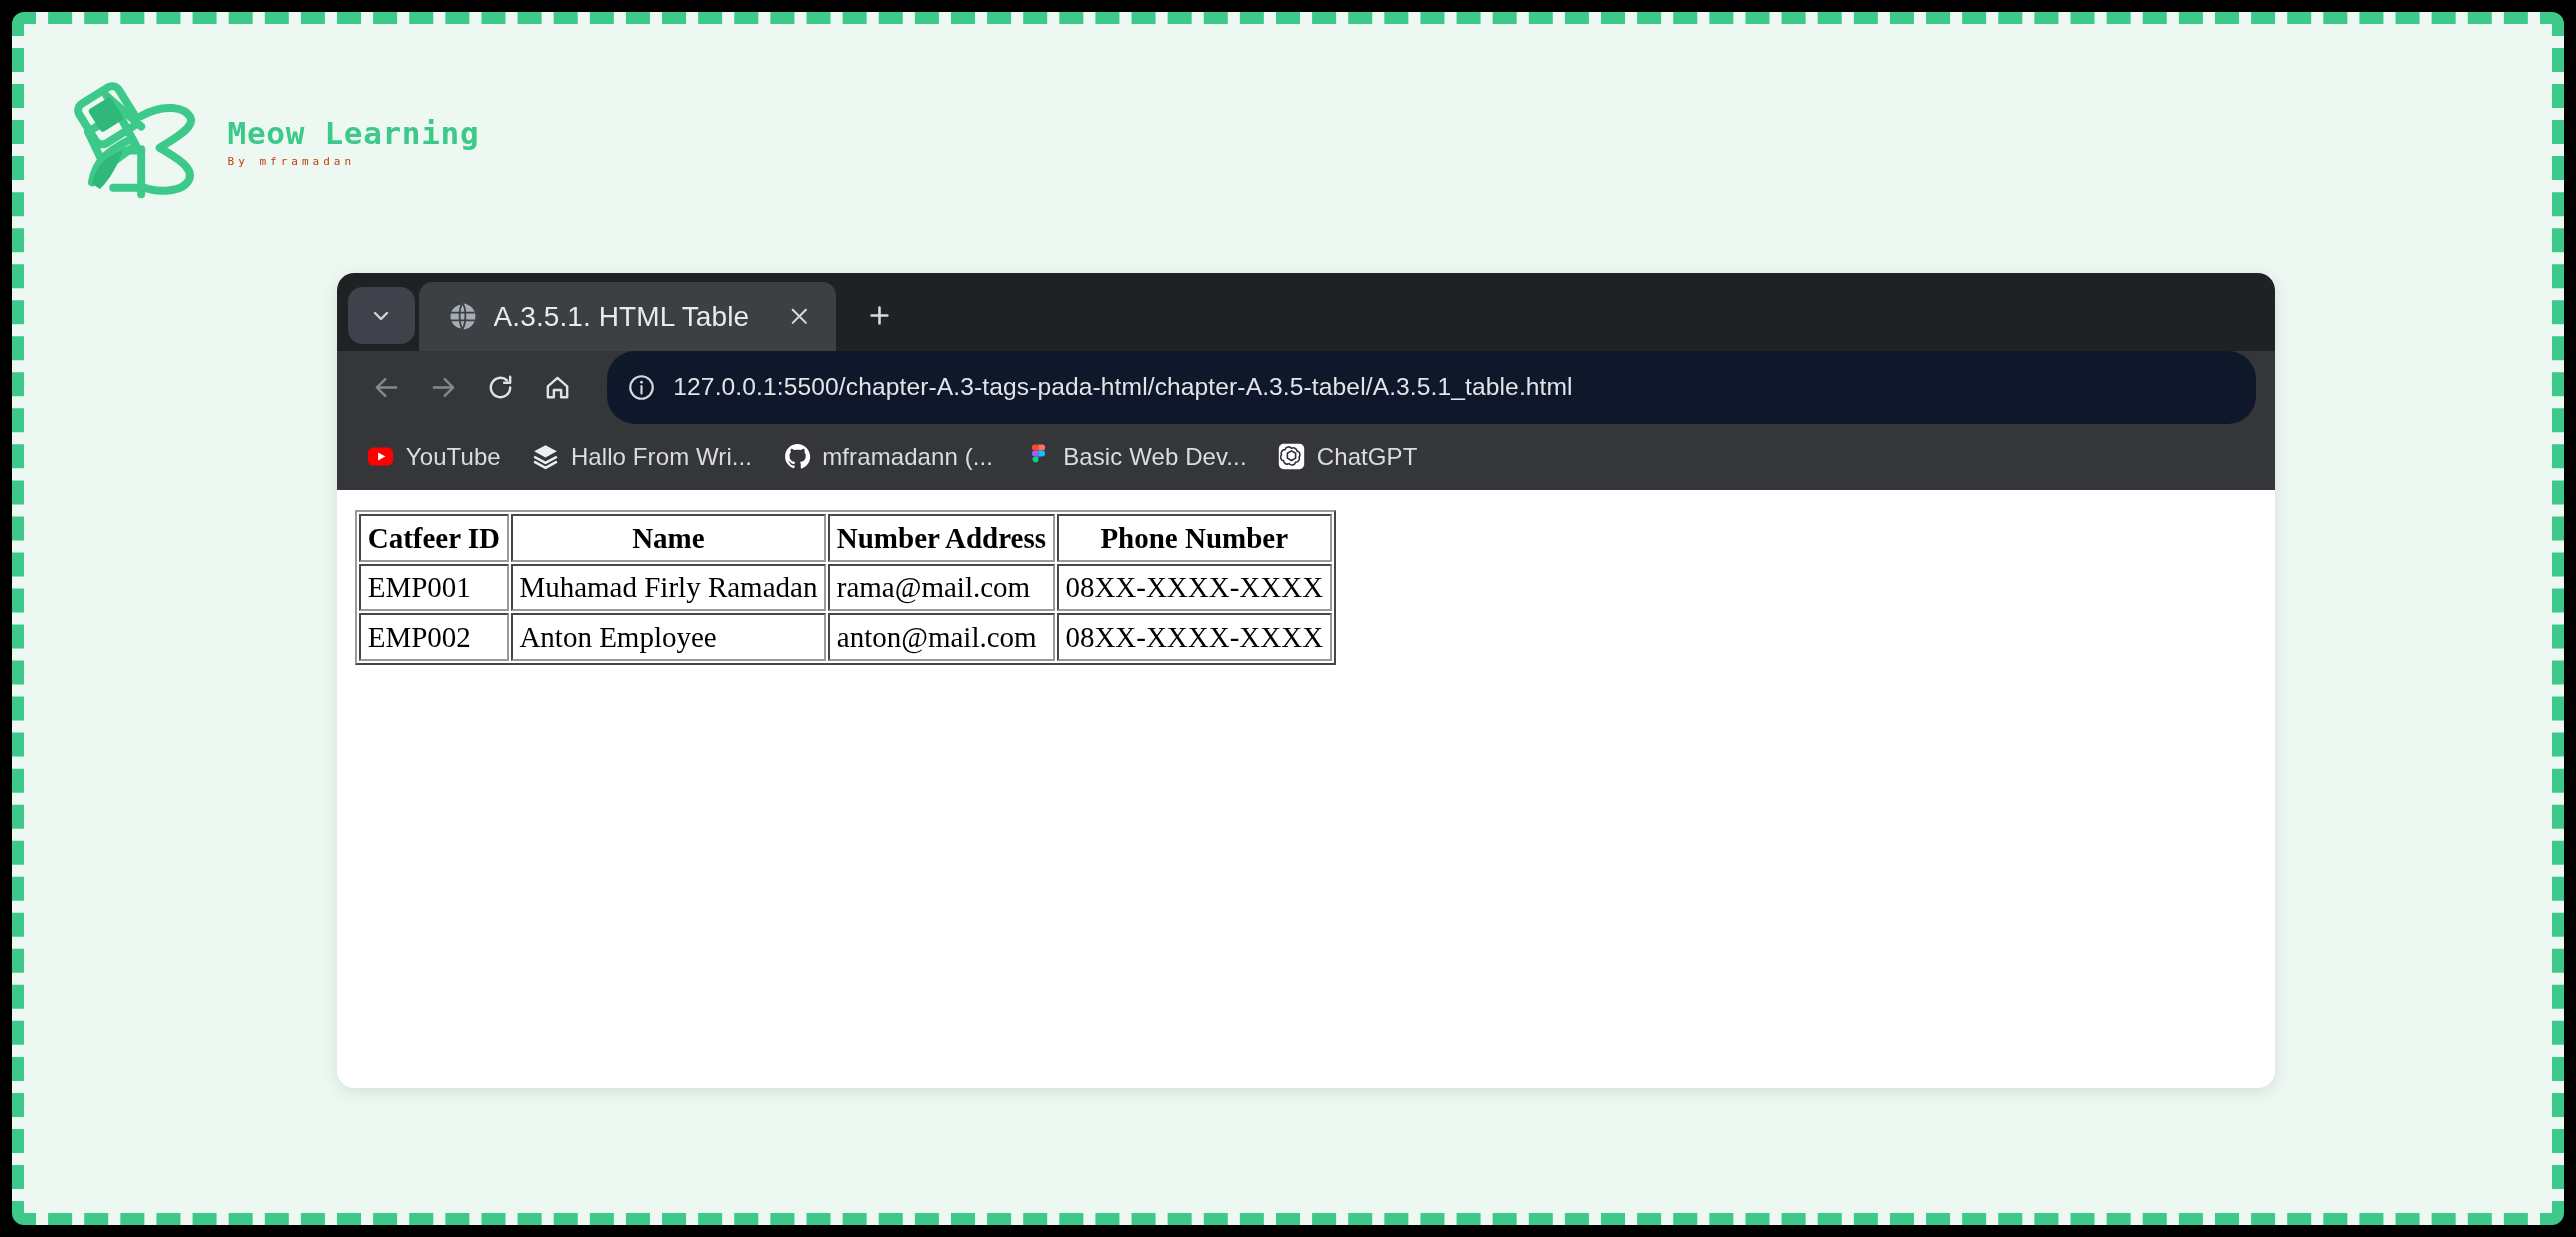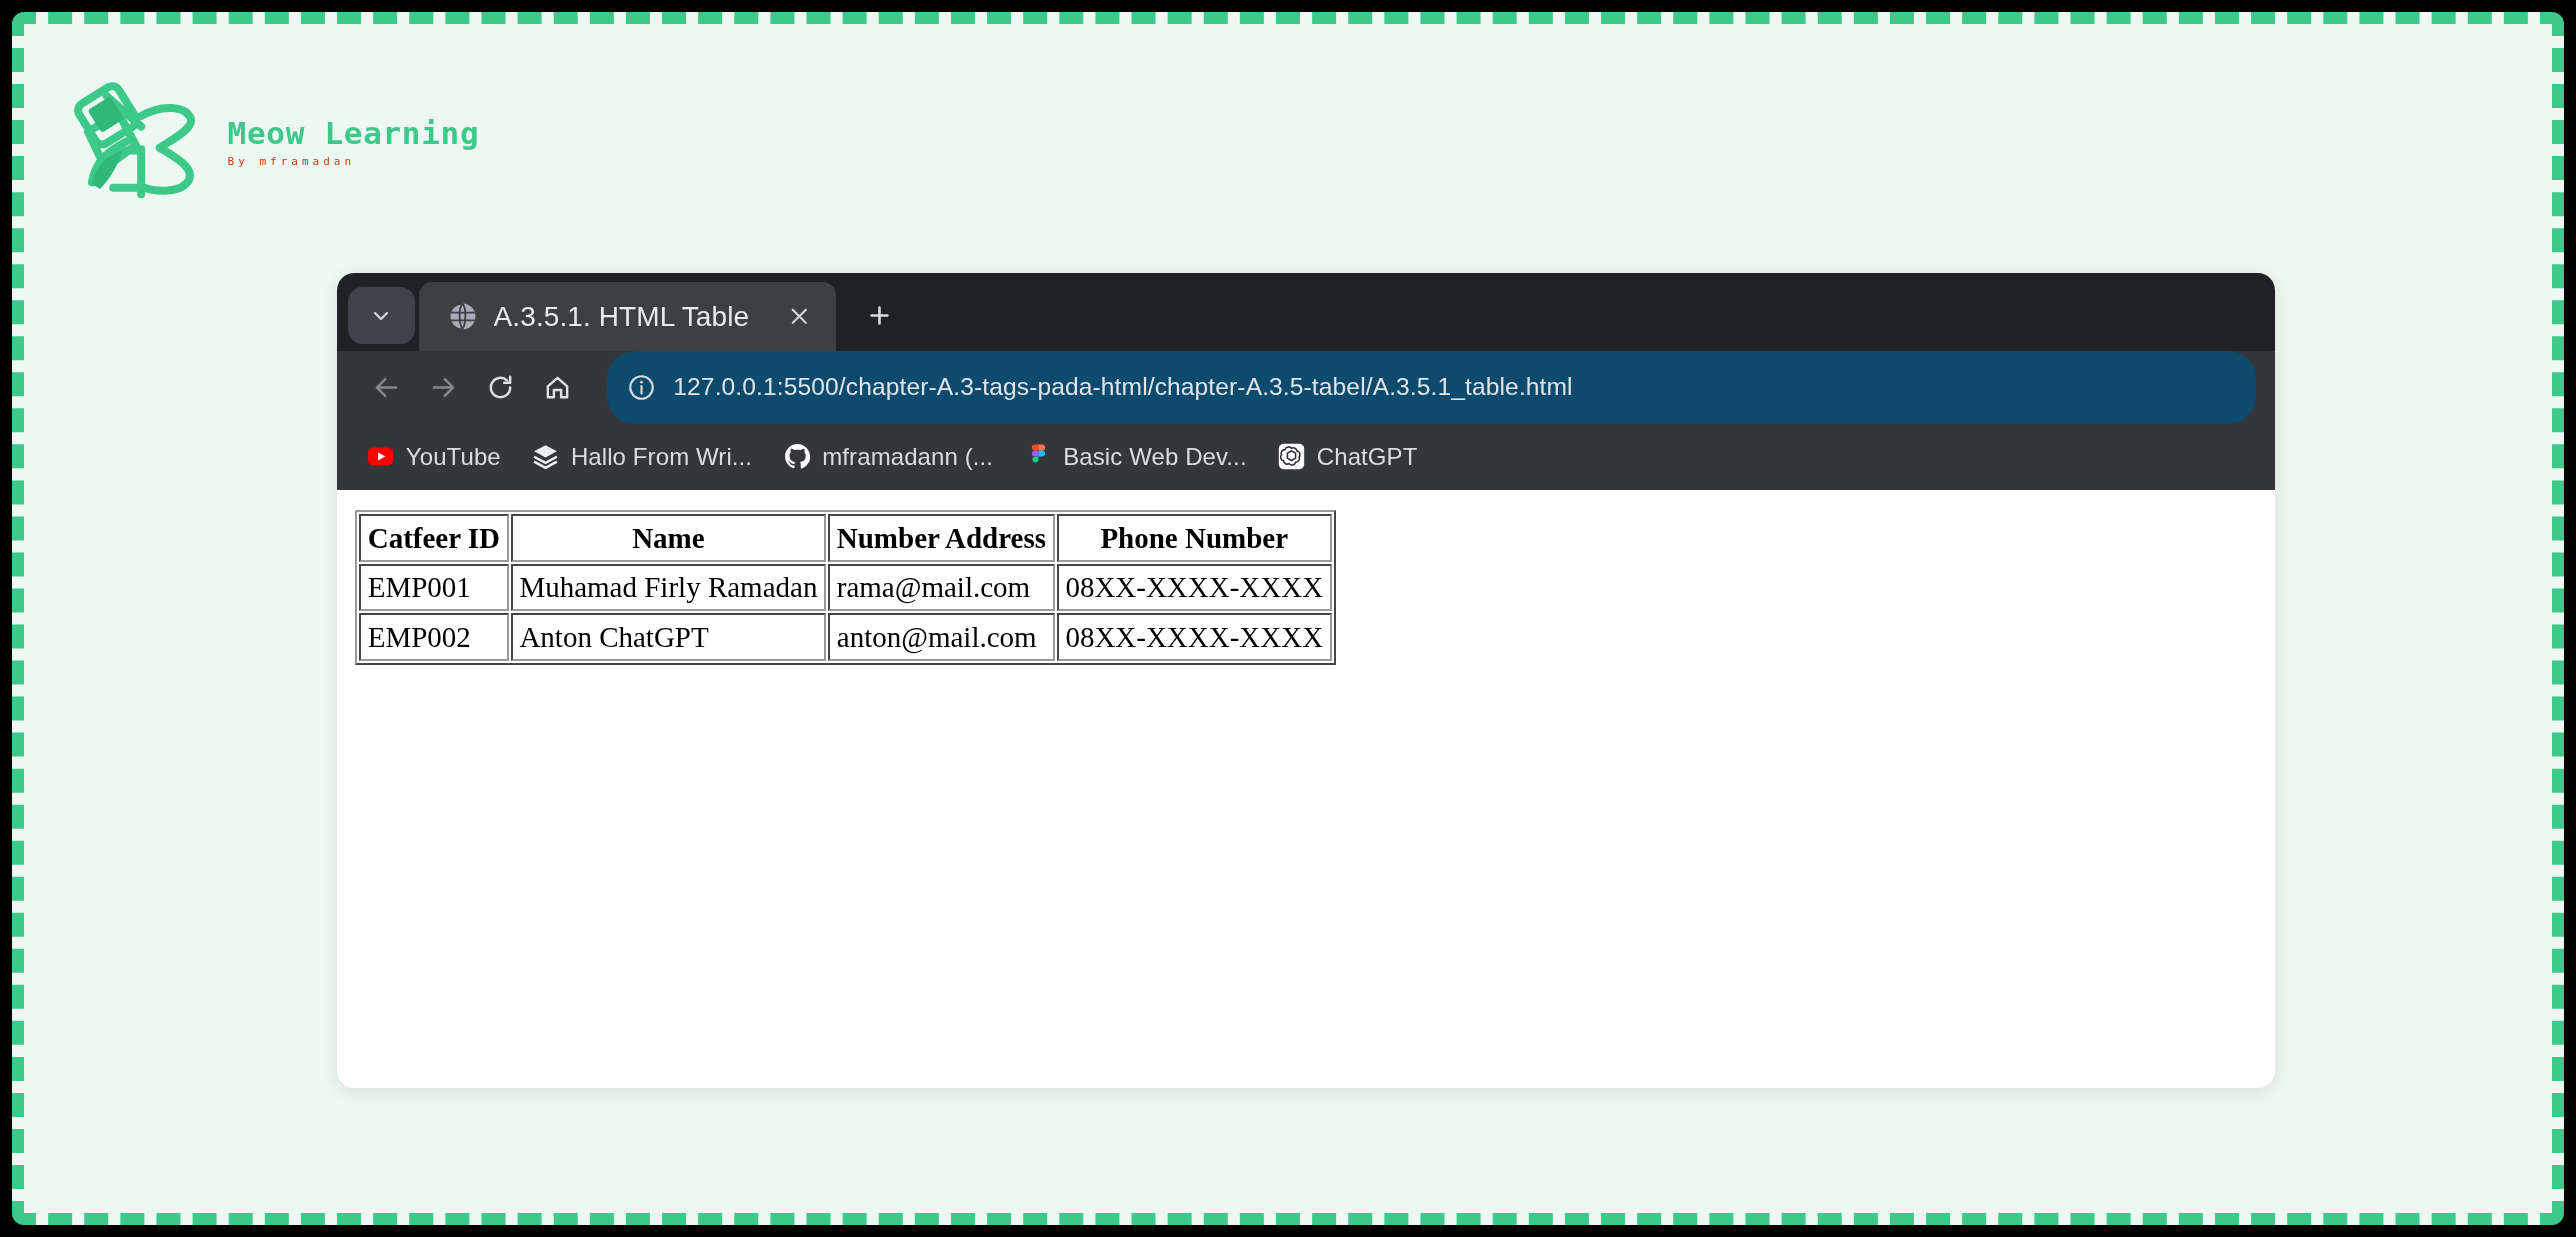--- a/index.html
+++ b/index.html
@@ -144,21 +144,21 @@
     border-radius: 50%;
     display: flex; align-items: center; justify-content: center;
     flex: none;
   }
   .navbtn svg { width: 29px; height: 29px; }
   .navbtn.disabled { opacity: .55; }
   .omnibox {
     flex: 1;
     height: 73px;
     margin-left: 21px;
-    background: #0c4a6e;
+    background: #0f172a;
     border-radius: 28px;
     display: flex;
     align-items: center;
     padding: 0 20px;
     gap: 17.3px;
     min-width: 0;
   }
   .omnibox .site-info { width: 29px; height: 29px; flex: none; display: block; }
   .url {
     font-size: 24.6px;
@@ -375,21 +375,21 @@
             </thead>
             <tbody>
               <tr>
                 <td>EMP001</td>
                 <td>Muhamad Firly Ramadan</td>
                 <td>rama@mail.com</td>
                 <td>08XX-XXXX-XXXX</td>
               </tr>
               <tr>
                 <td>EMP002</td>
-                <td>Anton ChatGPT</td>
+                <td>Anton Employee</td>
                 <td>anton@mail.com</td>
                 <td>08XX-XXXX-XXXX</td>
               </tr>
             </tbody>
           </table>
         </div>
 
       </div>
     </div>
   </div>

